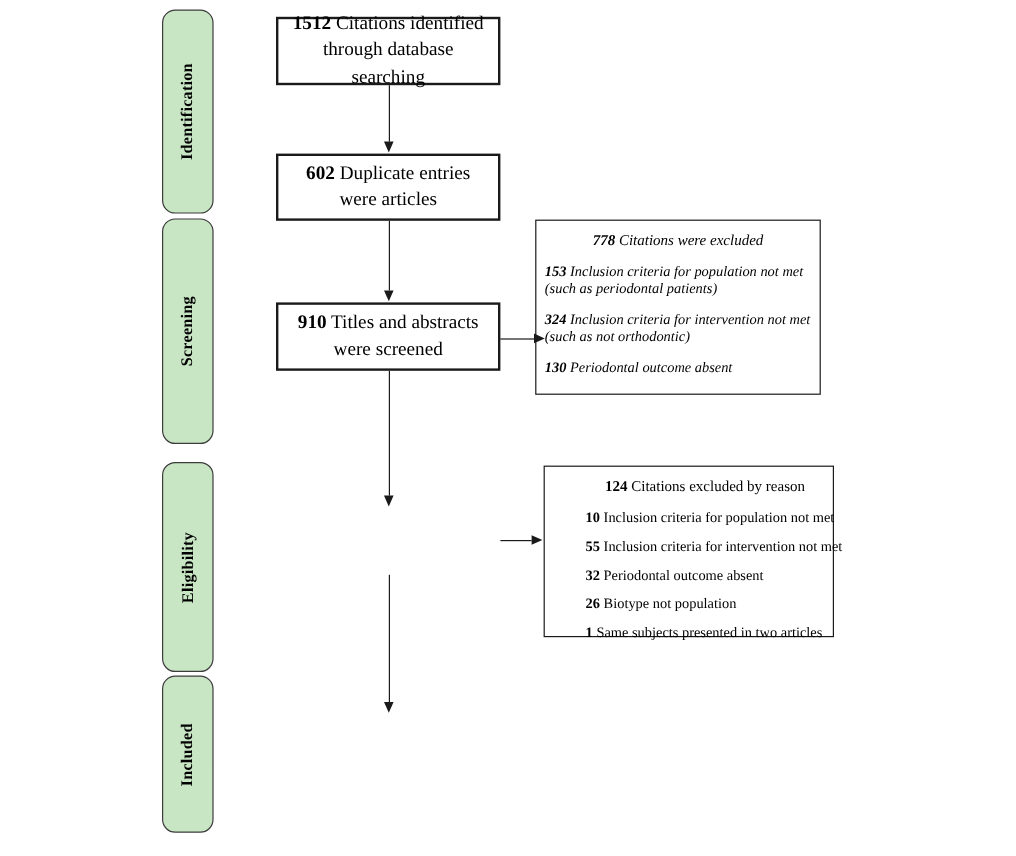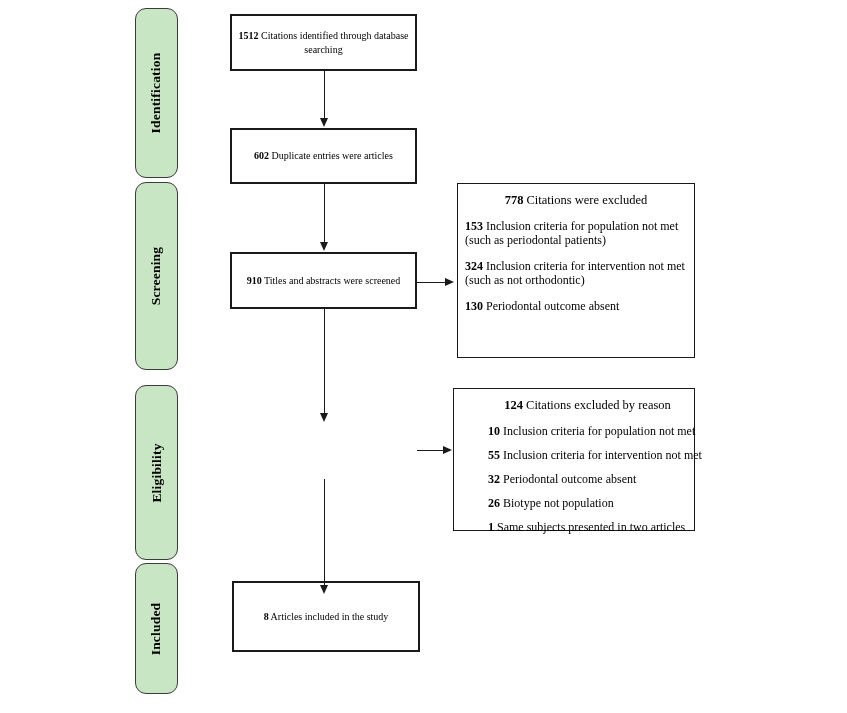--- a/index.html
+++ b/index.html
@@ -37,21 +37,21 @@
     position: absolute;
     left: 230px;
     width: 187px;
     box-sizing: border-box;
     background: #ffffff;
     border: 2px solid #1a1a1a;
     display: flex;
     align-items: center;
     justify-content: center;
     text-align: center;
-    font-size: 10px;
+    font-size: 16px;
     line-height: 1.38;
     padding: 3px 6px;
   }
   
   .ebox {
     position: absolute;
     box-sizing: border-box;
     background: #ffffff;
     border: 1.2px solid #1a1a1a;
     font-size: 12px;
@@ -103,25 +103,22 @@
 
   <div class="fbox" style="top:14px; height:57px;">
     <p style="margin:0;"><b>1512</b> <span>Citations identified through database searching</span></p>
   </div>
   <div class="fbox" style="top:128px; height:56px;">
     <p style="margin:0;"><b>602</b> <span>Duplicate entries were articles</span></p>
   </div>
   <div class="fbox" style="top:252px; height:57px;">
     <p style="margin:0;"><b>910</b> <span>Titles and abstracts were screened</span></p>
   </div>
-  <div class="fbox" style="left:232px; top:581px; width:188px; height:71px;">
-    <p style="margin:0;"><b>8</b> <span>Articles included in the study</span></p>
-  </div>
 
-  <div class="ebox ebox-screening" style="left:457px; top:183px; width:238px; height:175px;">
+  <div class="ebox ebox-screening" style="left:446px; top:183px; width:238px; height:146px;font-style:italic;">
     <div class="ebox-title"><b>778</b> <span>Citations were excluded</span></div>
     <p class="reason"><b>153</b> <span>Inclusion criteria for population not met</span><span class="note">(such as periodontal patients)</span></p>
     <p class="reason"><b>324</b> <span>Inclusion criteria for intervention not met</span><span class="note">(such as not orthodontic)</span></p>
     <p class="reason"><b>130</b> <span>Periodontal outcome absent</span></p>
   </div>
 
   <div class="ebox ebox-eligibility" style="left:453px; top:388px; width:242px; height:143px;padding-left:34px;">
     <div class="ebox-title"><b>124</b> <span>Citations excluded by reason</span></div>
     <p class="reason"><b>10</b> <span>Inclusion criteria for population not met</span></p>
     <p class="reason"><b>55</b> <span>Inclusion criteria for intervention not met</span></p>

